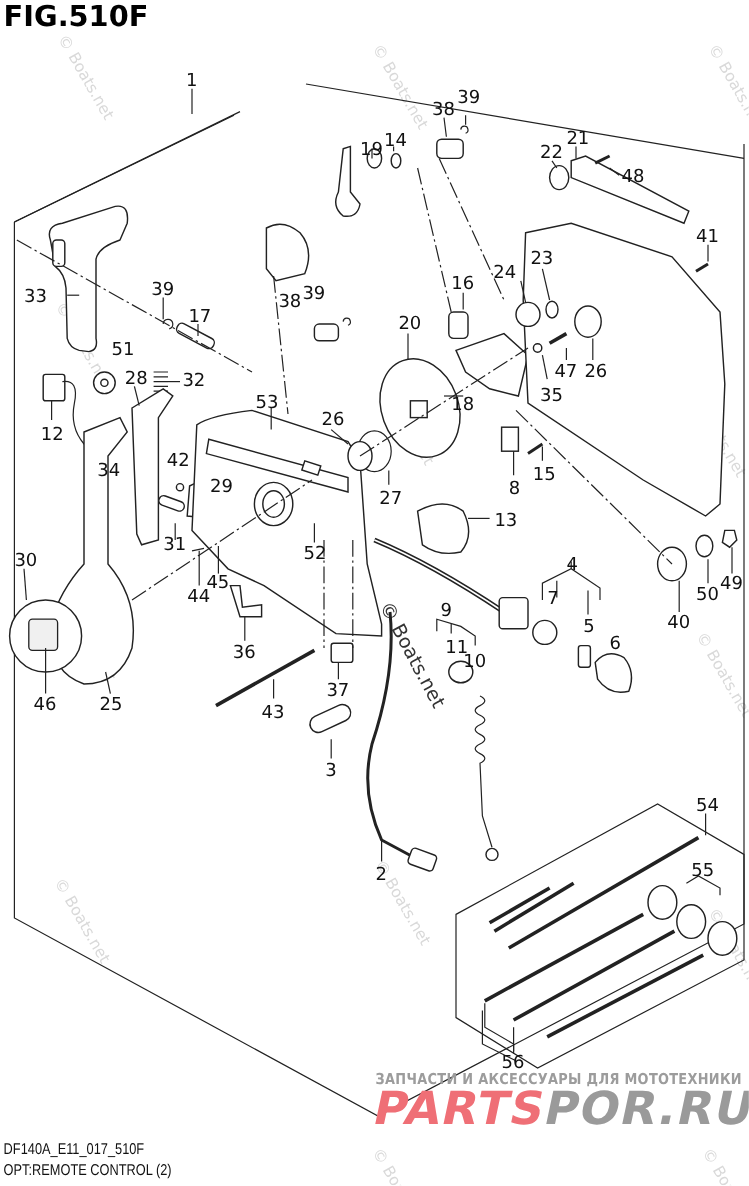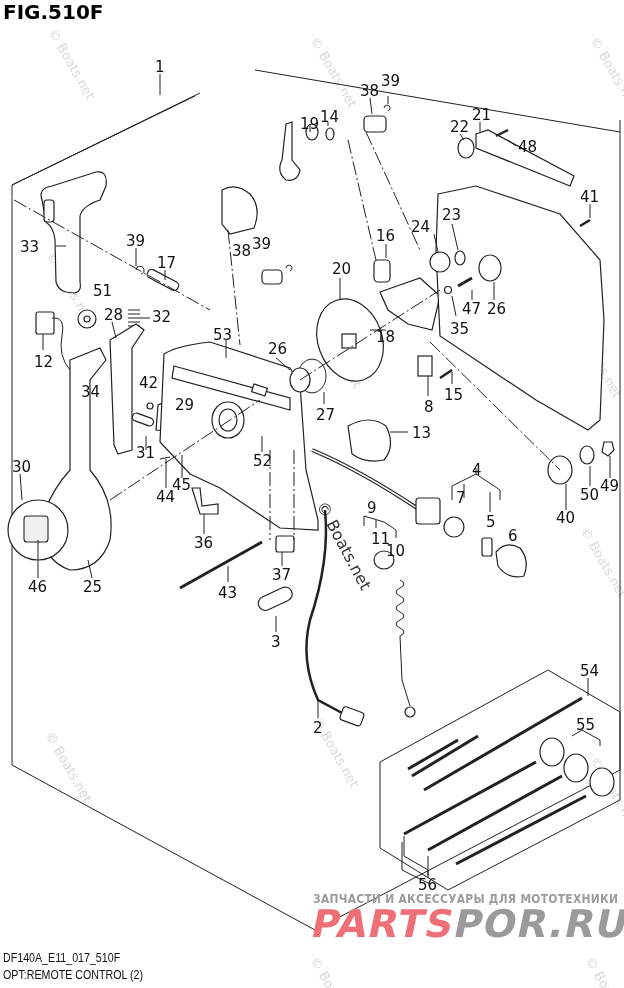--- a/index.html
+++ b/index.html
@@ -1,18 +1,18 @@
 <!DOCTYPE html>
 <html><head>
   <meta charset="utf-8">
   <style>
     html, body { margin: 0; padding: 0; background: #ffffff; }
     body { width: 624px; height: 988px; position: relative; overflow: hidden; font-family: "Liberation Sans", "DejaVu Sans", sans-serif; }
     #diagram { position: absolute; left: 0; top: 0; width: 624px; height: 988px; }
-    .fig-title { position: absolute; left: 3px; top: 0px; font-family: "DejaVu Sans", sans-serif; font-weight: bold; font-size: 20px; letter-spacing: 0px; color: #000; }
+    .fig-title { position: absolute; left: 3px; top: 0px; font-family: "DejaVu Sans", sans-serif; font-weight: bold; font-size: 24px; letter-spacing: 0px; color: #000; }
     .footer { position: absolute; left: 3px; font-family: "Liberation Sans", sans-serif; font-size: 13px; color: #111; transform: scaleX(0.82); transform-origin: left; }
     .footer.l1 { top: 950px; }
     .footer.l2 { top: 967px; }
     .wm-sub { position: absolute; left: 313px; top: 891px; font-family: "DejaVu Sans", sans-serif; font-weight: bold; font-size: 12.5px; color: #9c9c9c; letter-spacing: 0.3px; transform: scaleX(0.86); transform-origin: left; white-space: nowrap; }
     .wm-logo { position: absolute; left: 312px; top: 902px; font-family: "DejaVu Sans", sans-serif; font-weight: bold; font-size: 38px; letter-spacing: 1px; white-space: nowrap; transform: skewX(-12deg) scaleX(1.02); transform-origin: left; }
     .wm-logo .a { color: #ef6f76; }
     .wm-logo .b { color: #9a9a9a; }
     .callout { font-family: "DejaVu Sans", sans-serif; font-size: 15px; fill: #111; }
     .ln { stroke: #222; stroke-width: 1; fill: none; }
     .part { stroke: #222; stroke-width: 1.2; fill: #fff; }

